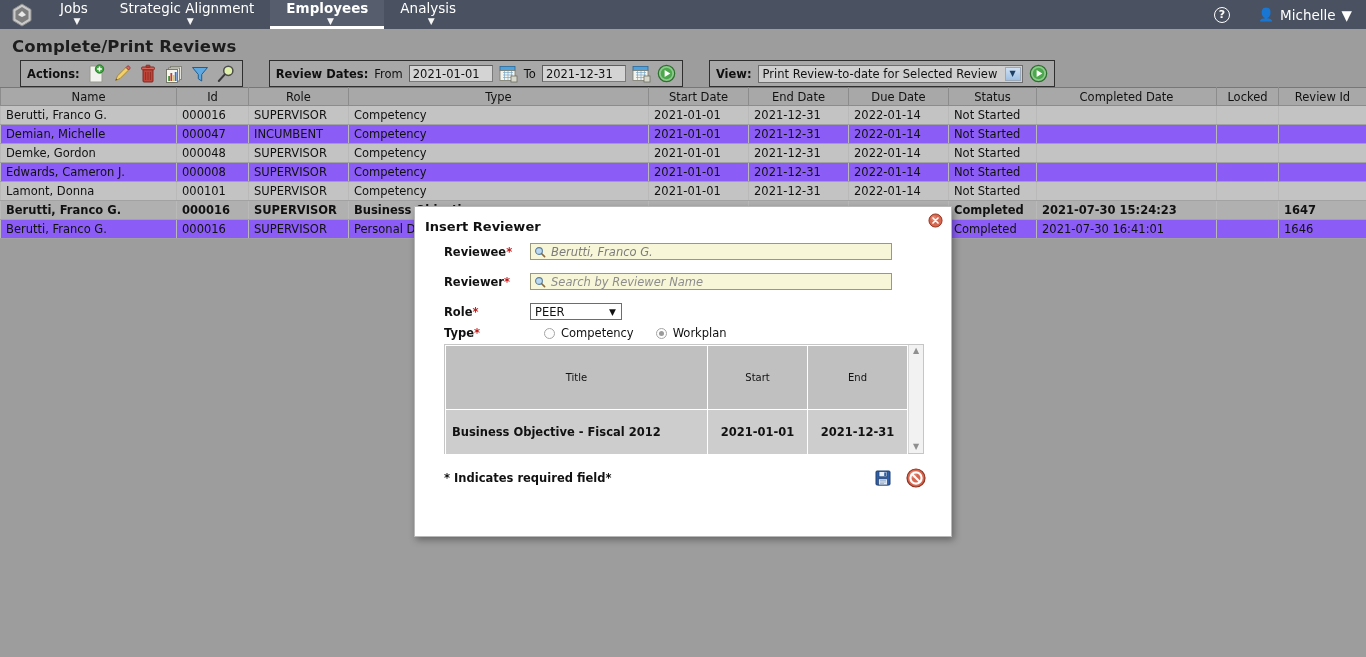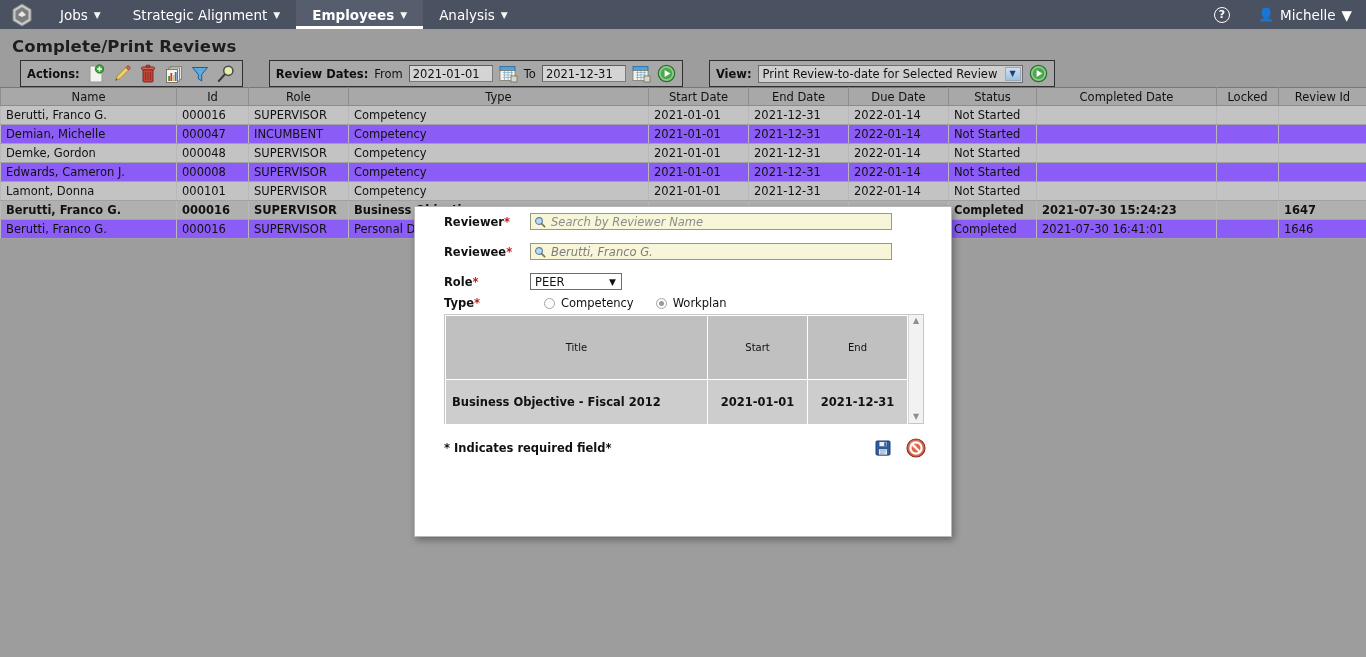--- a/index.html
+++ b/index.html
@@ -24,20 +24,21 @@
   }
   .hexlogo { width: 22px; height: 24px; display:block; }
   .navitems { display: flex; align-items: stretch; }
   .navitem {
     display: flex; align-items: center;
     padding: 0 16px;
     color: #ffffff;
     font-size: 13.5px;
     white-space: nowrap;
     cursor: pointer;
+    flex-direction: column;
   }
   .navitem .caret { margin-left: 6px; font-size: 9px; opacity: .95; }
   .navitem.active {
     background: #565e6e;
     font-weight: bold;
     box-shadow: inset 0 -3px 0 #ffffff;
   }
   #nav-right {
     margin-left: auto; display: flex; align-items: center; gap: 10px;
     padding-right: 14px; color: #fff; font-size: 13.5px;
@@ -506,46 +507,54 @@
           <td>2021-07-30 16:41:01</td>
           <td></td>
           <td>1646</td>
         </tr>
       </tbody>
     </table>
   </div>
 
   <div id="modal">
 
+    <div id="modal-header">
+      <span id="modal-title">Insert Reviewer</span>
+      <svg id="modal-close" viewBox="0 0 16 16">
+        <circle cx="8" cy="8" r="7" fill="#d9664f" stroke="#8e3320" stroke-width="1"></circle>
+        <circle cx="6.2" cy="5.6" r="3" fill="#e8917c" opacity=".6"></circle>
+        <path d="M5.3 5.3 L10.7 10.7 M10.7 5.3 L5.3 10.7" stroke="#ffffff" stroke-width="1.7" stroke-linecap="round"></path>
+      </svg>
+    </div>
 
     <div id="modal-body">
+
+      <div class="frow">
+        <div class="flabel">
+          <span>Reviewee</span><span class="req">*</span>
+        </div>
+        <div class="searchbox">
+          <svg class="mag" viewBox="0 0 12 12">
+            <circle cx="5" cy="5" r="3.4" fill="#bcd9f0" stroke="#5a7f9e" stroke-width="1.1"></circle>
+            <path d="M7.5 7.5 L10.6 10.6" stroke="#8a6a3a" stroke-width="1.6" stroke-linecap="round"></path>
+          </svg>
+          <span class="txt filled">Berutti, Franco G.</span>
+        </div>
+      </div>
 
       <div class="frow">
         <div class="flabel">
           <span>Reviewer</span><span class="req">*</span>
         </div>
         <div class="searchbox">
           <svg class="mag" viewBox="0 0 12 12">
             <circle cx="5" cy="5" r="3.4" fill="#bcd9f0" stroke="#5a7f9e" stroke-width="1.1"></circle>
             <path d="M7.5 7.5 L10.6 10.6" stroke="#8a6a3a" stroke-width="1.6" stroke-linecap="round"></path>
           </svg>
           <span class="txt">Search by Reviewer Name</span>
-        </div>
-      </div>
-
-      <div class="frow">
-        <div class="flabel">
-          <span>Reviewee</span><span class="req">*</span>
-        </div>
-        <div class="searchbox">
-          <svg class="mag" viewBox="0 0 12 12">
-            <circle cx="5" cy="5" r="3.4" fill="#bcd9f0" stroke="#5a7f9e" stroke-width="1.1"></circle>
-            <path d="M7.5 7.5 L10.6 10.6" stroke="#8a6a3a" stroke-width="1.6" stroke-linecap="round"></path>
-          </svg>
-          <span class="txt filled">Berutti, Franco G.</span>
         </div>
       </div>
 
       <div class="frow" style="margin-bottom:6px">
         <div class="flabel">
           <span>Role</span><span class="req">*</span>
         </div>
         <div class="rolesel">
           <span>PEER</span>
           <span class="chev">▼</span>

